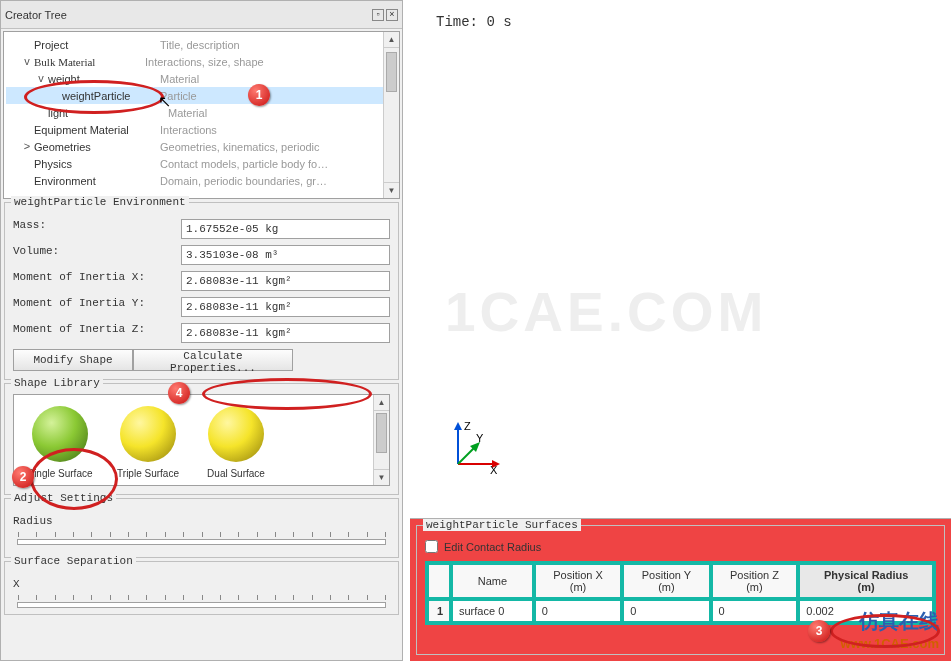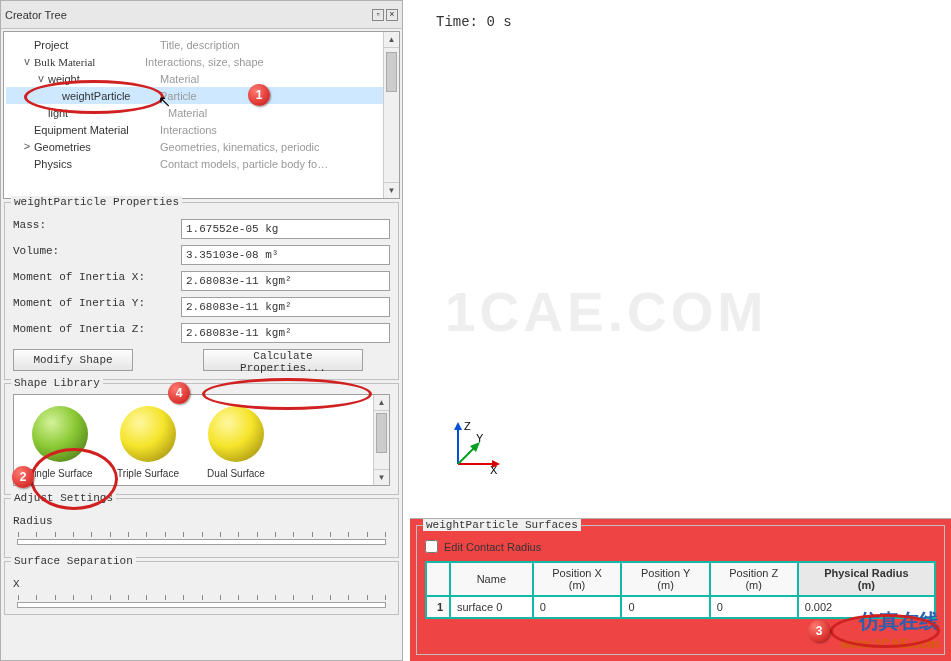--- a/index.html
+++ b/index.html
@@ -22,41 +22,41 @@
 .scrollbar-v .thumb{position:absolute;left:2px;right:2px;top:20px;height:40px;background:#ccc;border:1px solid #aaa}
 .scrollbar-v .arr{position:absolute;left:0;right:0;height:16px;text-align:center;font-size:8px;color:#555;line-height:16px}
 .scrollbar-v .arr.up{top:0;border-bottom:1px solid #ccc}
 .scrollbar-v .arr.dn{bottom:0;border-top:1px solid #ccc}
 .group{margin:3px;border:1px solid #c0c0c0;background:#f0f0f0;padding:10px 8px 8px;position:relative}
 .group-title{position:absolute;top:-7px;left:6px;background:#f0f0f0;padding:0 3px;font-family:"Courier New",monospace;font-size:11px}
 .prop-row{display:flex;align-items:flex-start;margin:6px 0}
 .prop-row label{width:168px;font-family:"Courier New",monospace;font-size:11px}
 .prop-row input{flex:1;height:20px;border:1px solid #a0a0a0;background:#fff;padding:0 4px;font-family:"Courier New",monospace;font-size:11px}
 .btn{height:22px;border:1px solid #a0a0a0;background:linear-gradient(#fdfdfd,#e5e5e5);padding:0 8px;font-family:"Courier New",monospace;font-size:11px;cursor:pointer}
-.btn-row{display:flex;gap:70px;margin-top:6px;align-items:center}
+.btn-row{display:flex;margin-top:6px;align-items:center}
 .shape-scroll{background:#fff;border:1px solid #a0a0a0;height:92px;display:flex;align-items:center;position:relative;padding:2px}
 .shape-item{width:88px;text-align:center}
 .shape-item .sphere{width:56px;height:56px;border-radius:50%;margin:4px auto 6px}
 .sphere.green{background:radial-gradient(circle at 35% 30%,#d4f29a,#8bc934 45%,#4a7a19 90%)}
 .sphere.yellow{background:radial-gradient(circle at 35% 30%,#fff7a0,#f5e42a 45%,#a08f10 90%)}
 .shape-item .cap{font-size:10px;white-space:nowrap}
 .slider-wrap{margin:6px 0 2px}
 .slider-label{font-family:"Courier New",monospace;margin-bottom:4px;display:block}
 .slider-track{height:6px;background:#fff;border:1px solid #a0a0a0;position:relative;margin:12px 4px 4px}
 .slider-ticks{position:absolute;left:0;right:0;top:-8px;height:6px}
 .slider-ticks span{position:absolute;width:1px;height:5px;background:#888;top:0}
 .viewport{position:absolute;left:410px;top:0;right:0;height:512px;background:#fff}
 .time-label{position:absolute;left:26px;top:14px;font-family:"Courier New",monospace;font-size:14px}
 .axis{position:absolute;left:36px;bottom:36px;width:56px;height:56px}
 .bottom-surf{position:absolute;left:410px;top:518px;right:0;bottom:0;background:#ef4444;border-top:1px solid #b0b0b0;padding:6px}
 .surf-group{border:1px solid #c0c0c0;padding:10px 8px 8px;position:relative;height:100%}
 .chk{display:flex;align-items:center;gap:6px;margin:4px 0 8px;font-family:"Courier New",monospace}
 .chk input{width:13px;height:13px}
 .surf-table{width:100%;border-collapse:collapse;background:#fff;border:1px solid #c0c0c0}
-.surf-table th,.surf-table td{border:2px solid #14b8a6;padding:4px 6px;text-align:left;font-size:11px}
+.surf-table th,.surf-table td{border:4px solid #14b8a6;padding:4px 6px;text-align:left;font-size:11px}
 .surf-table th{background:#f8f8f8;font-weight:normal;text-align:center}
 .surf-table th.sorted{background:#e8e8e8;font-weight:bold}
 .surf-table .rownum{text-align:right;font-weight:bold;width:24px;background:#f8f8f8}
 .annot{position:absolute;border:3px solid #d02020;border-radius:50%;pointer-events:none}
 .annot-num{position:absolute;width:22px;height:22px;border-radius:50%;background:radial-gradient(circle at 35% 30%,#ff7a70,#c81010);color:#fff;font-weight:bold;display:flex;align-items:center;justify-content:center;font-size:12px;pointer-events:none;box-shadow:1px 1px 2px rgba(0,0,0,.4)}
 .watermark{font-size:55px;font-weight:bold;color:#eee;letter-spacing:4px;user-select:none;pointer-events:none}
 .wm-line1,.wm-line2{position:absolute;pointer-events:none;font-family:"Microsoft YaHei",sans-serif}
 .cursor{position:absolute;font-size:16px;color:#000;pointer-events:none}
 </style>
 </head>
@@ -106,30 +106,35 @@
         <div class="tree-row ind1">
           <span class="tog">&gt;</span>
           <span class="lbl" style="width: 126px;">Geometries</span>
           <span class="desc">Geometries, kinematics, periodic</span>
         </div>
         <div class="tree-row ind1">
           <span class="tog"></span>
           <span class="lbl" style="width: 126px;">Physics</span>
           <span class="desc">Contact models, particle body fo…</span>
         </div>
+        <div class="tree-row ind1">
+          <span class="tog"></span>
+          <span class="lbl" style="width: 126px;">Environment</span>
+          <span class="desc">Domain, periodic boundaries, gr…</span>
+        </div>
       </div>
     <div class="scrollbar-v">
       <div class="arr up">▲</div>
       <div class="thumb"></div>
       <div class="arr dn">▼</div>
     </div>
   </div>
 
   <div class="group">
-    <span class="group-title">weightParticle Properties</span>
+    <span class="group-title">weightParticle Environment</span>
     <div id="prop-rows">
         <div class="prop-row">
           <label>Mass:</label>
           <input value="1.67552e-05 kg" style="">
         </div>
         <div class="prop-row">
           <label>Volume:</label>
           <input value="3.35103e-08 m³" style="">
         </div>
         <div class="prop-row">

